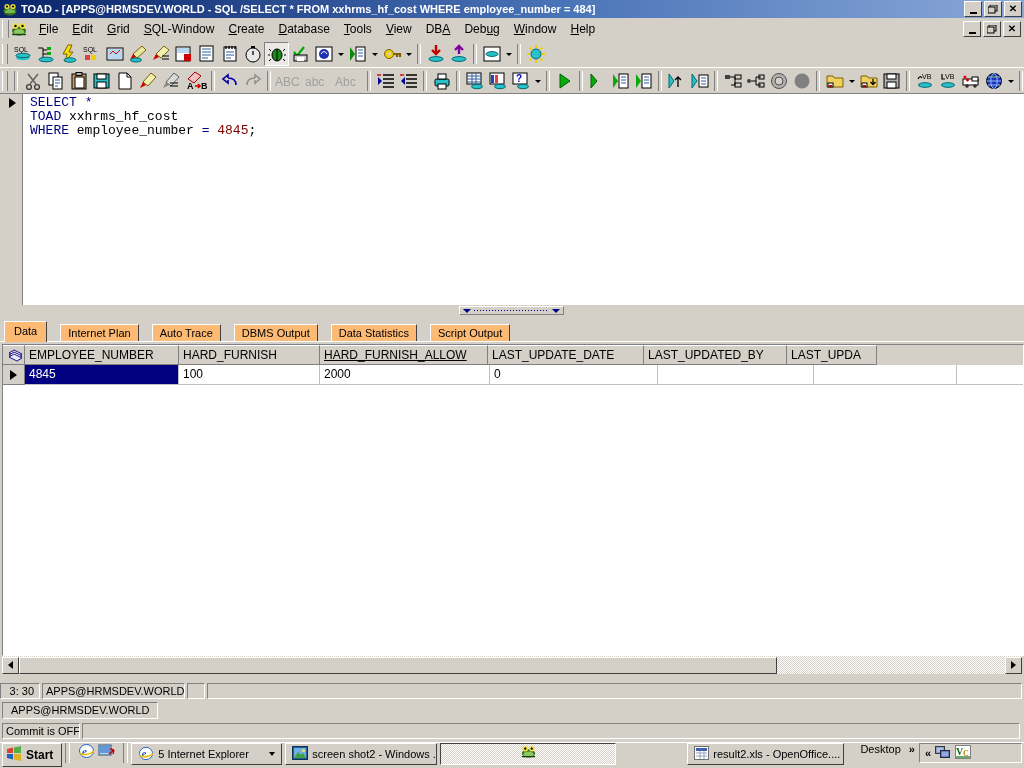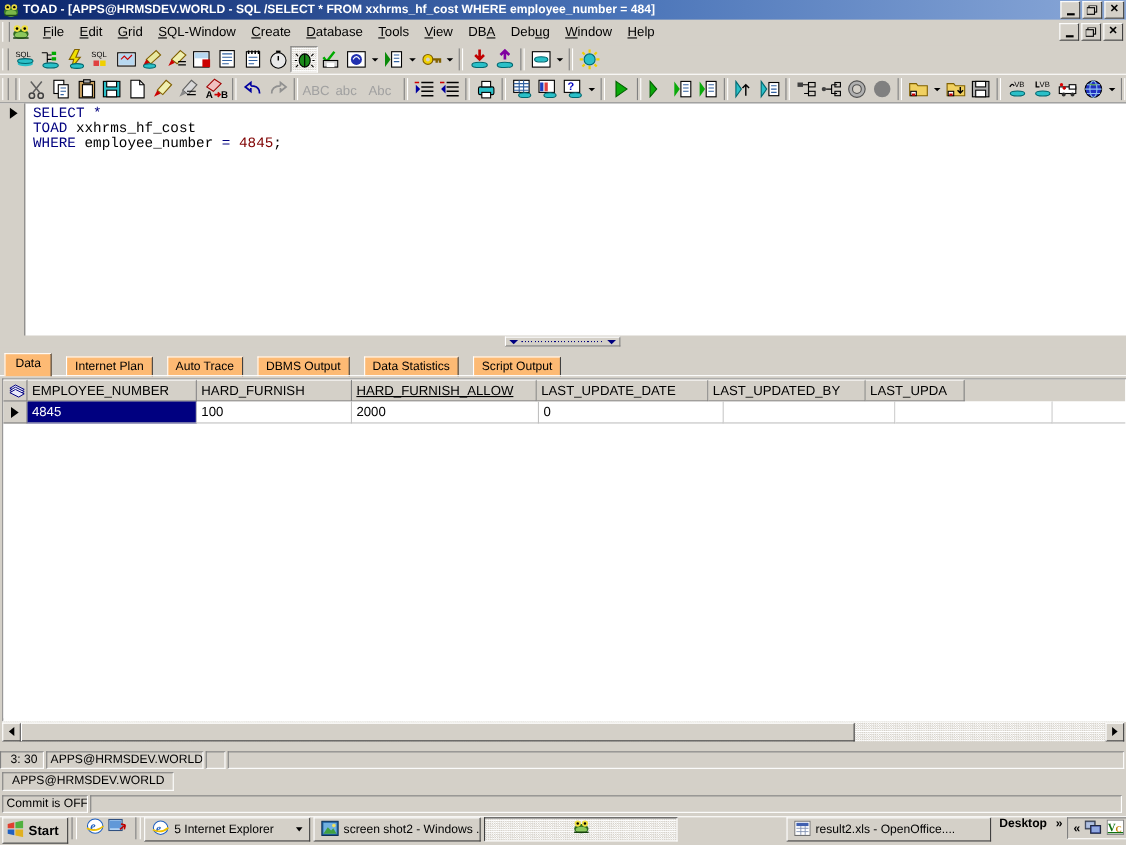--- a/index.html
+++ b/index.html
@@ -187,21 +187,21 @@
     background:#d4d0c8;font-size:11px;
     border-top:1px solid #fff;border-left:1px solid #fff;
     border-right:1px solid #404040;border-bottom:1px solid #404040;
     box-sizing:border-box;white-space:nowrap;overflow:hidden;flex:0 0 auto;
   }
   .taskitem.active{
     background:repeating-conic-gradient(#d4d0c8 0% 25%, #ffffff 0% 50%) 50%/2px 2px;
     border-top:1px solid #404040;border-left:1px solid #404040;
     border-right:1px solid #fff;border-bottom:1px solid #fff;font-weight:bold;flex-direction:column;
   }
-  .desk-lbl{font-size:11px;margin-left:auto;padding:0 4px;flex:0 0 auto;font-weight:bold;}
+  .desk-lbl{font-size:11px;margin-left:auto;padding:0 4px;flex:0 0 auto;}
   .chev{font-size:11px;font-weight:bold;padding:0 4px;flex:0 0 auto;}
   .tray{
     height:20px;display:flex;align-items:center;gap:4px;padding:0 5px;margin-right:2px;flex:0 0 auto;
     border-top:1px solid #808080;border-left:1px solid #808080;
     border-right:1px solid #fff;border-bottom:1px solid #fff;box-sizing:border-box;
   }
   .clock{font-size:11px;margin-top:40px;}
   .ic{display:inline-block;flex:0 0 auto;}
 </style>
 </head>
@@ -860,21 +860,21 @@
           <circle cx="5.5" cy="5" r="3" fill="#f0e040"></circle>
             <circle cx="12.5" cy="5" r="3" fill="#f0e040"></circle>
           <circle cx="5.5" cy="5" r="1.2" fill="#000"></circle>
             <circle cx="12.5" cy="5" r="1.2" fill="#000"></circle>
           <path d="M2 13.5 L16 13.5" stroke="#14400c" stroke-width="1.4"></path>
         </svg>
       </span>
       <span>TOAD</span>
     </div>
 
-    <div class="taskitem" style="width:186px;margin-left:96px;">
+    <div class="taskitem" style="width:157px;margin-left:68px;">
       <span class="ic">
         <svg width="15" height="14" viewBox="0 0 15 14">
           <rect x="0.5" y="0.5" width="14" height="13" fill="#fff" stroke="#707070"></rect>
           <rect x="2" y="2" width="11" height="3" fill="#4060b0"></rect>
           <path d="M2 7 h11 M2 10 h11 M6 5 v8 M10 5 v8" stroke="#8090b0" stroke-width="0.8"></path>
         </svg>
       </span>
       <span>result2.xls - OpenOffice....</span>
     </div>
 

